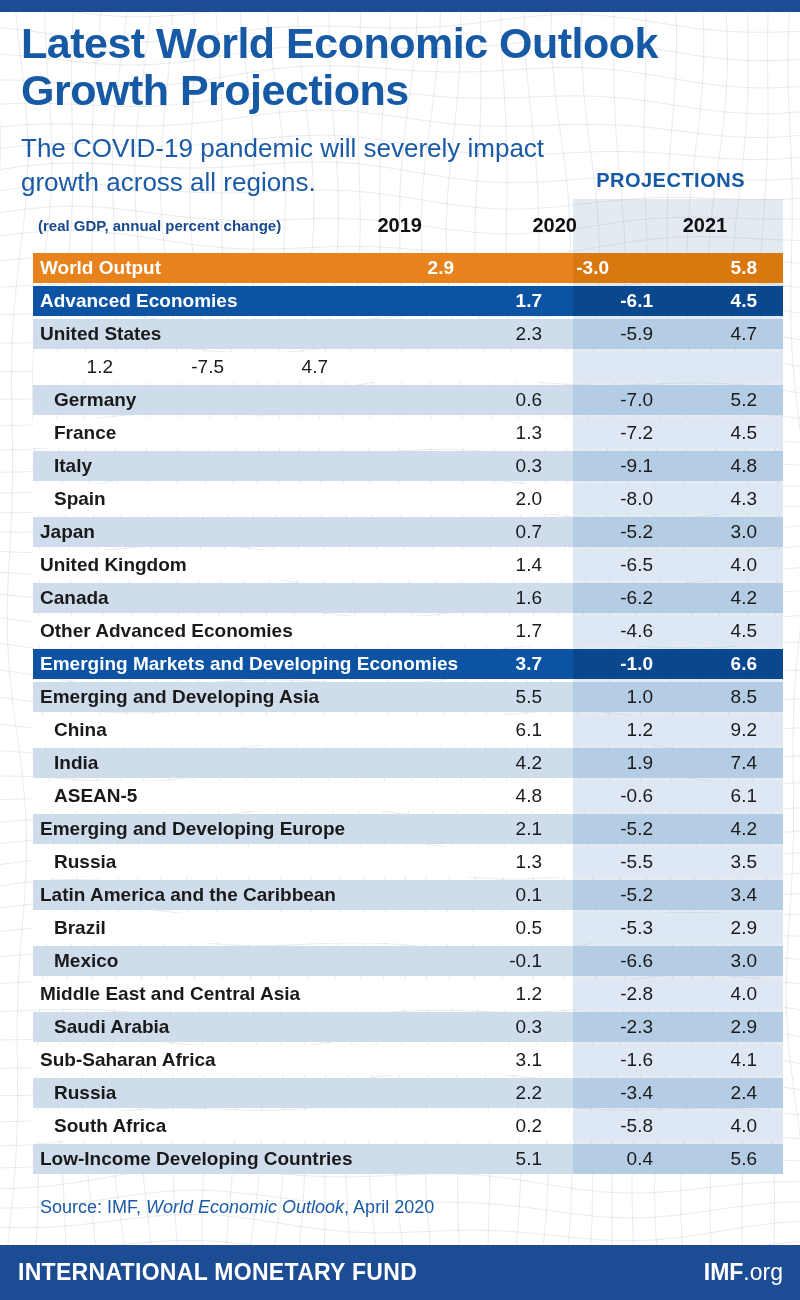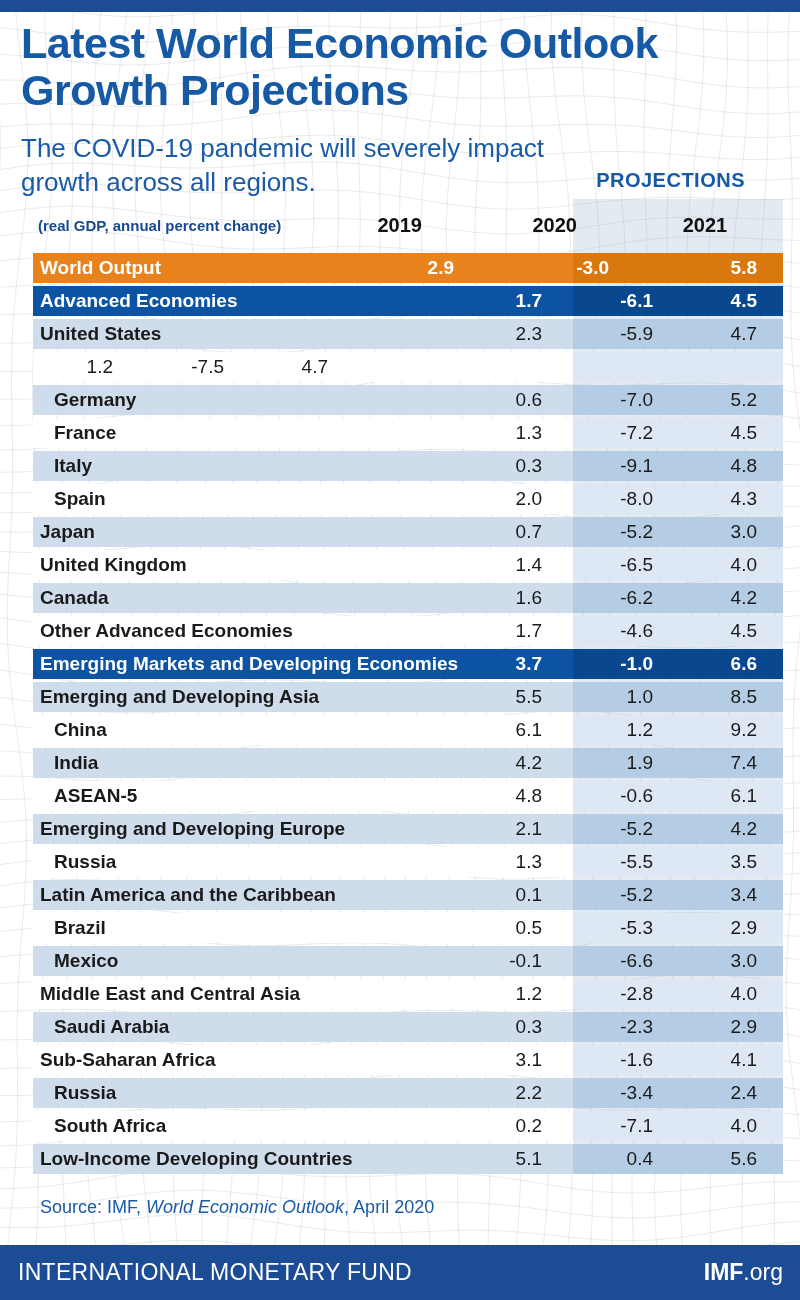--- a/index.html
+++ b/index.html
@@ -61,21 +61,21 @@
   .source{
     position:absolute; left:40px; top:1197px; z-index:2;
     color:#1A5AA6; font-size:18px;
   }
   .source .it{font-style:italic;}
   .footer{
     position:absolute; left:0; bottom:0; width:800px; height:55px; background:#1B4C94; z-index:3;
     display:flex; align-items:center; justify-content:space-between;
     padding:0 17px 0 18px; box-sizing:border-box; color:#fff;
   }
-  .footer .org{font-size:23px; font-weight:400; letter-spacing:0.3px;}
+  .footer .org{font-size:23px; font-weight:700; letter-spacing:0.3px;}
   .footer .site{font-size:23px; font-weight:400;}
   .footer .site b{font-weight:700;}
 </style>
 </head>
 <body>
 
 <div class="page">
   <svg class="mesh" id="mesh-svg" width="800" height="1300">
       <path d="M0.0,-27.0L25.0,-23.2L50.0,-18.8L75.0,-14.8L100.0,-11.7L125.0,-10.1L150.0,-10.0L175.0,-11.1L200.0,-12.9L225.0,-14.7L250.0,-15.8L275.0,-16.0L300.0,-15.1L325.0,-13.6L350.0,-12.0L375.0,-11.1L400.0,-11.4L425.0,-13.2L450.0,-16.3L475.0,-20.4L500.0,-24.7L525.0,-28.4L550.0,-30.9L575.0,-31.8L600.0,-31.2L625.0,-29.4L650.0,-27.0L675.0,-24.9L700.0,-23.6L725.0,-23.3L750.0,-24.0L775.0,-25.3L800.0,-26.4" fill="none" stroke="#aab3bf" stroke-width="0.8" stroke-opacity="0.35"></path>
       <path d="M0.0,0.2L25.0,3.7L50.0,7.9L75.0,11.9L100.0,15.0L125.0,16.7L150.0,16.8L175.0,15.3L200.0,12.8L225.0,10.1L250.0,7.8L275.0,6.3L300.0,6.0L325.0,6.7L350.0,7.7L375.0,8.5L400.0,8.5L425.0,7.2L450.0,4.6L475.0,1.0L500.0,-3.0L525.0,-6.5L550.0,-8.9L575.0,-9.7L600.0,-8.9L625.0,-6.6L650.0,-3.5L675.0,-0.4L700.0,2.1L725.0,3.6L750.0,3.9L775.0,3.3L800.0,2.4" fill="none" stroke="#aab3bf" stroke-width="0.8" stroke-opacity="0.35"></path>
@@ -344,21 +344,21 @@
       </div>
       <div class="row light country">
         <div class="lab">Russia</div>
         <div class="val v19">2.2</div>
         <div class="val v20">-3.4</div>
         <div class="val v21">2.4</div>
       </div>
       <div class="row plain country">
         <div class="lab">South Africa</div>
         <div class="val v19">0.2</div>
-        <div class="val v20">-7.1</div>
+        <div class="val v20">-5.8</div>
         <div class="val v21">4.0</div>
       </div>
       <div class="row light">
         <div class="lab">Low-Income Developing Countries</div>
         <div class="val v19">5.1</div>
         <div class="val v20">0.4</div>
         <div class="val v21">5.6</div>
       </div>
     </div>
 

